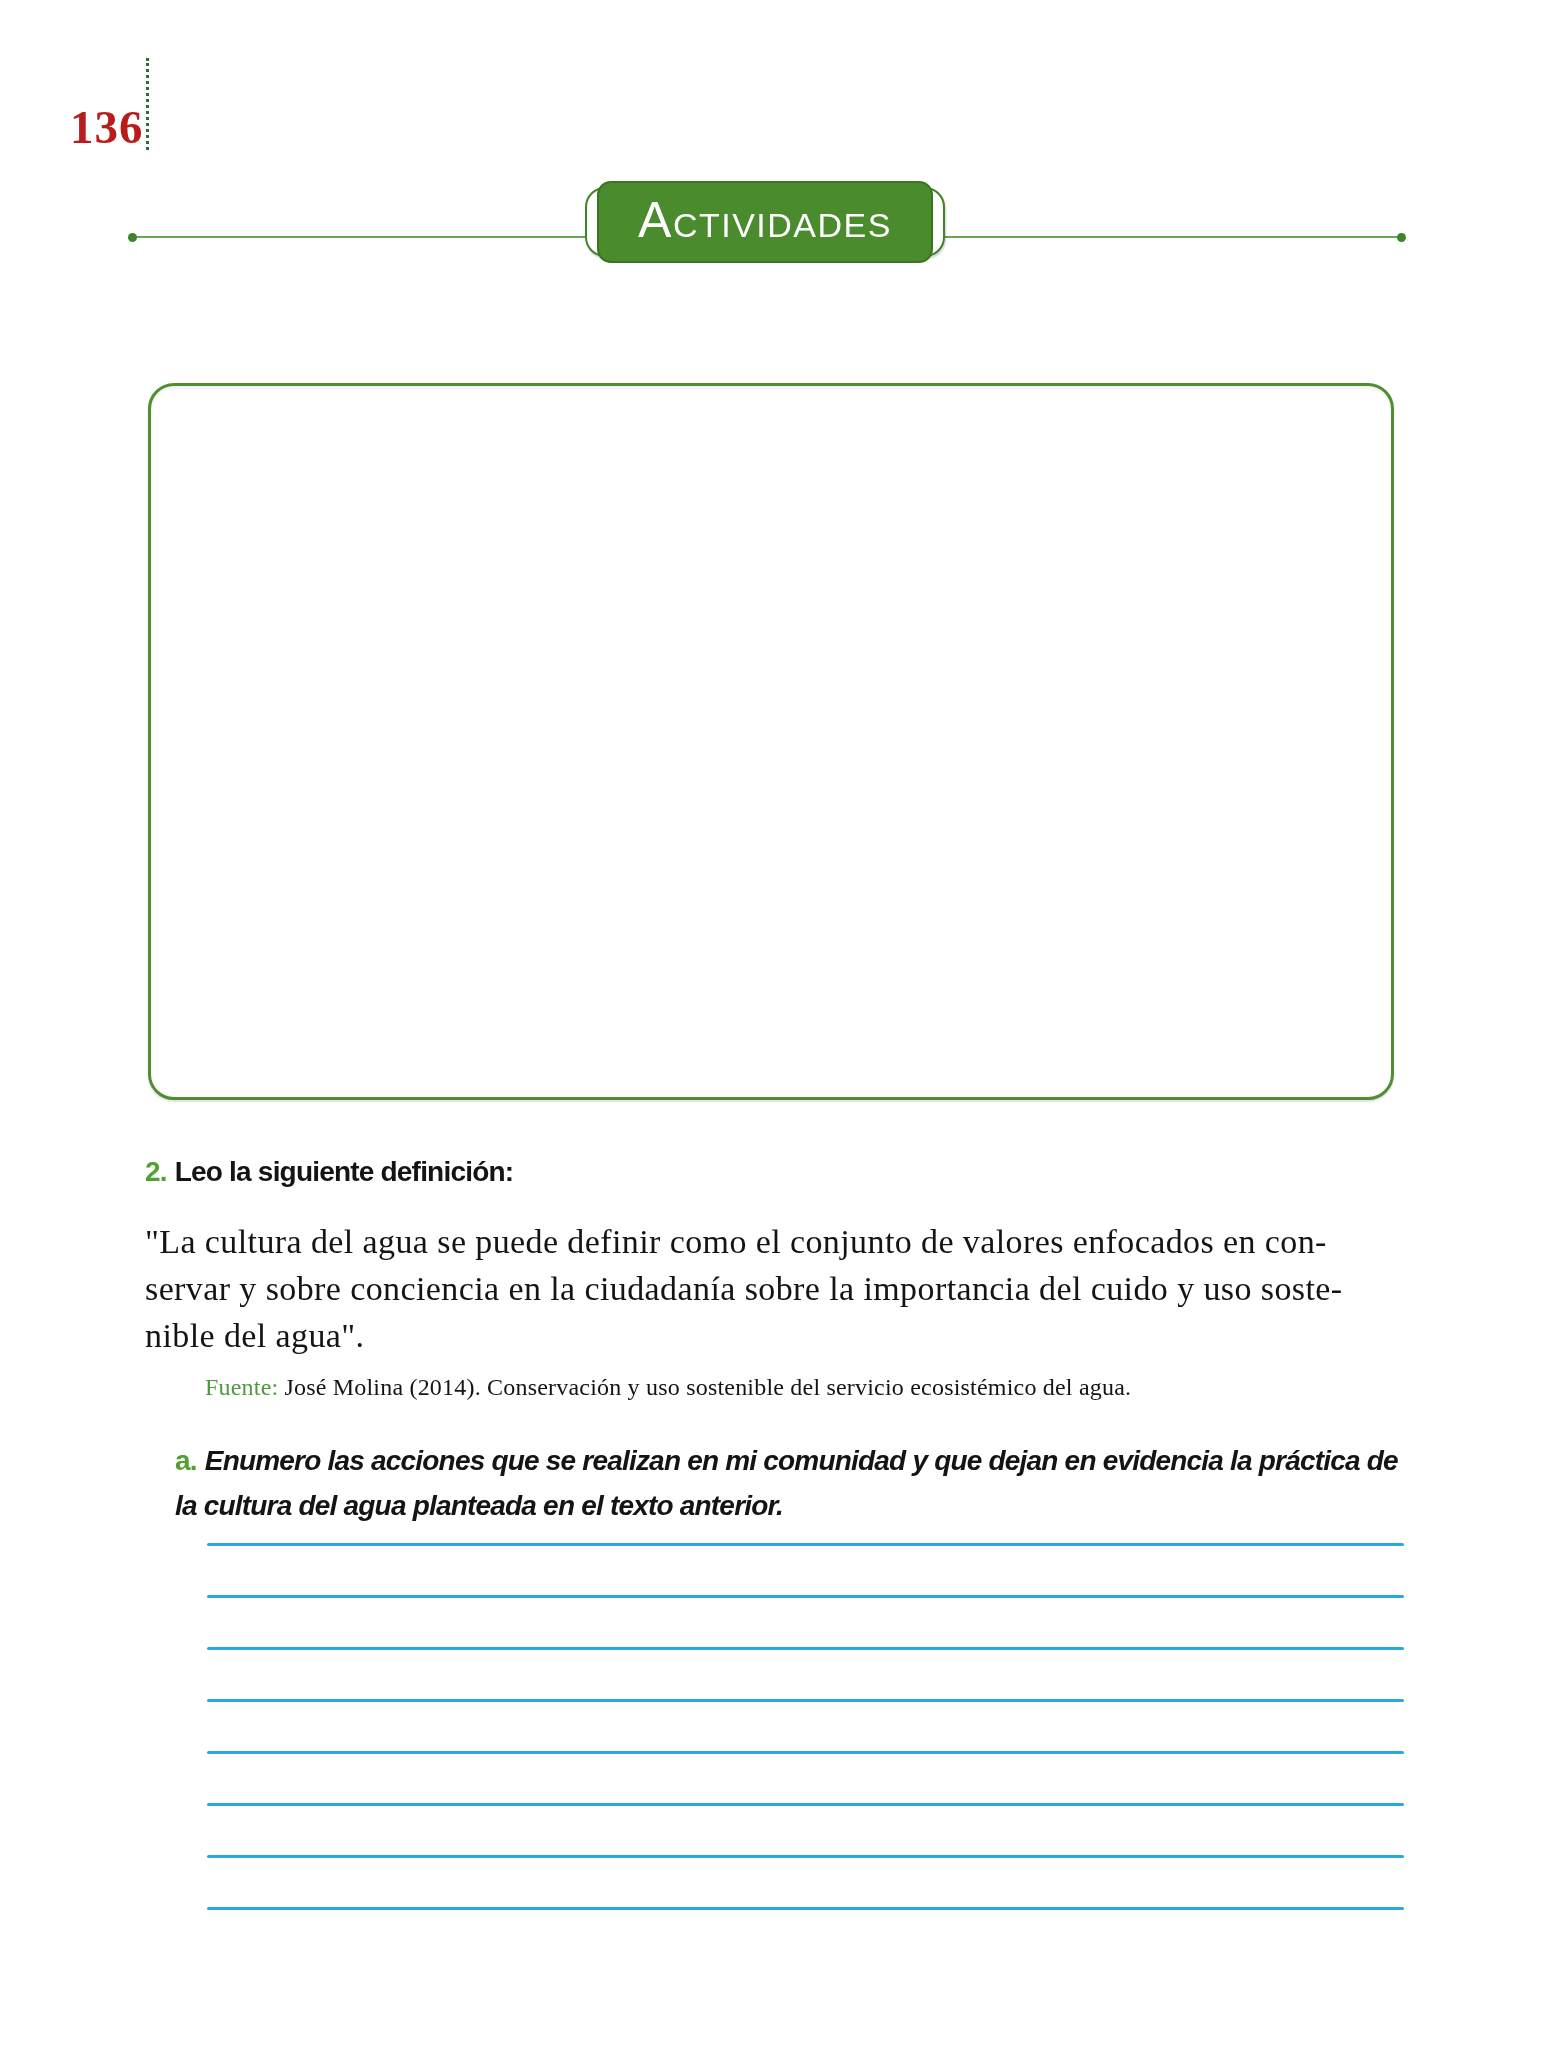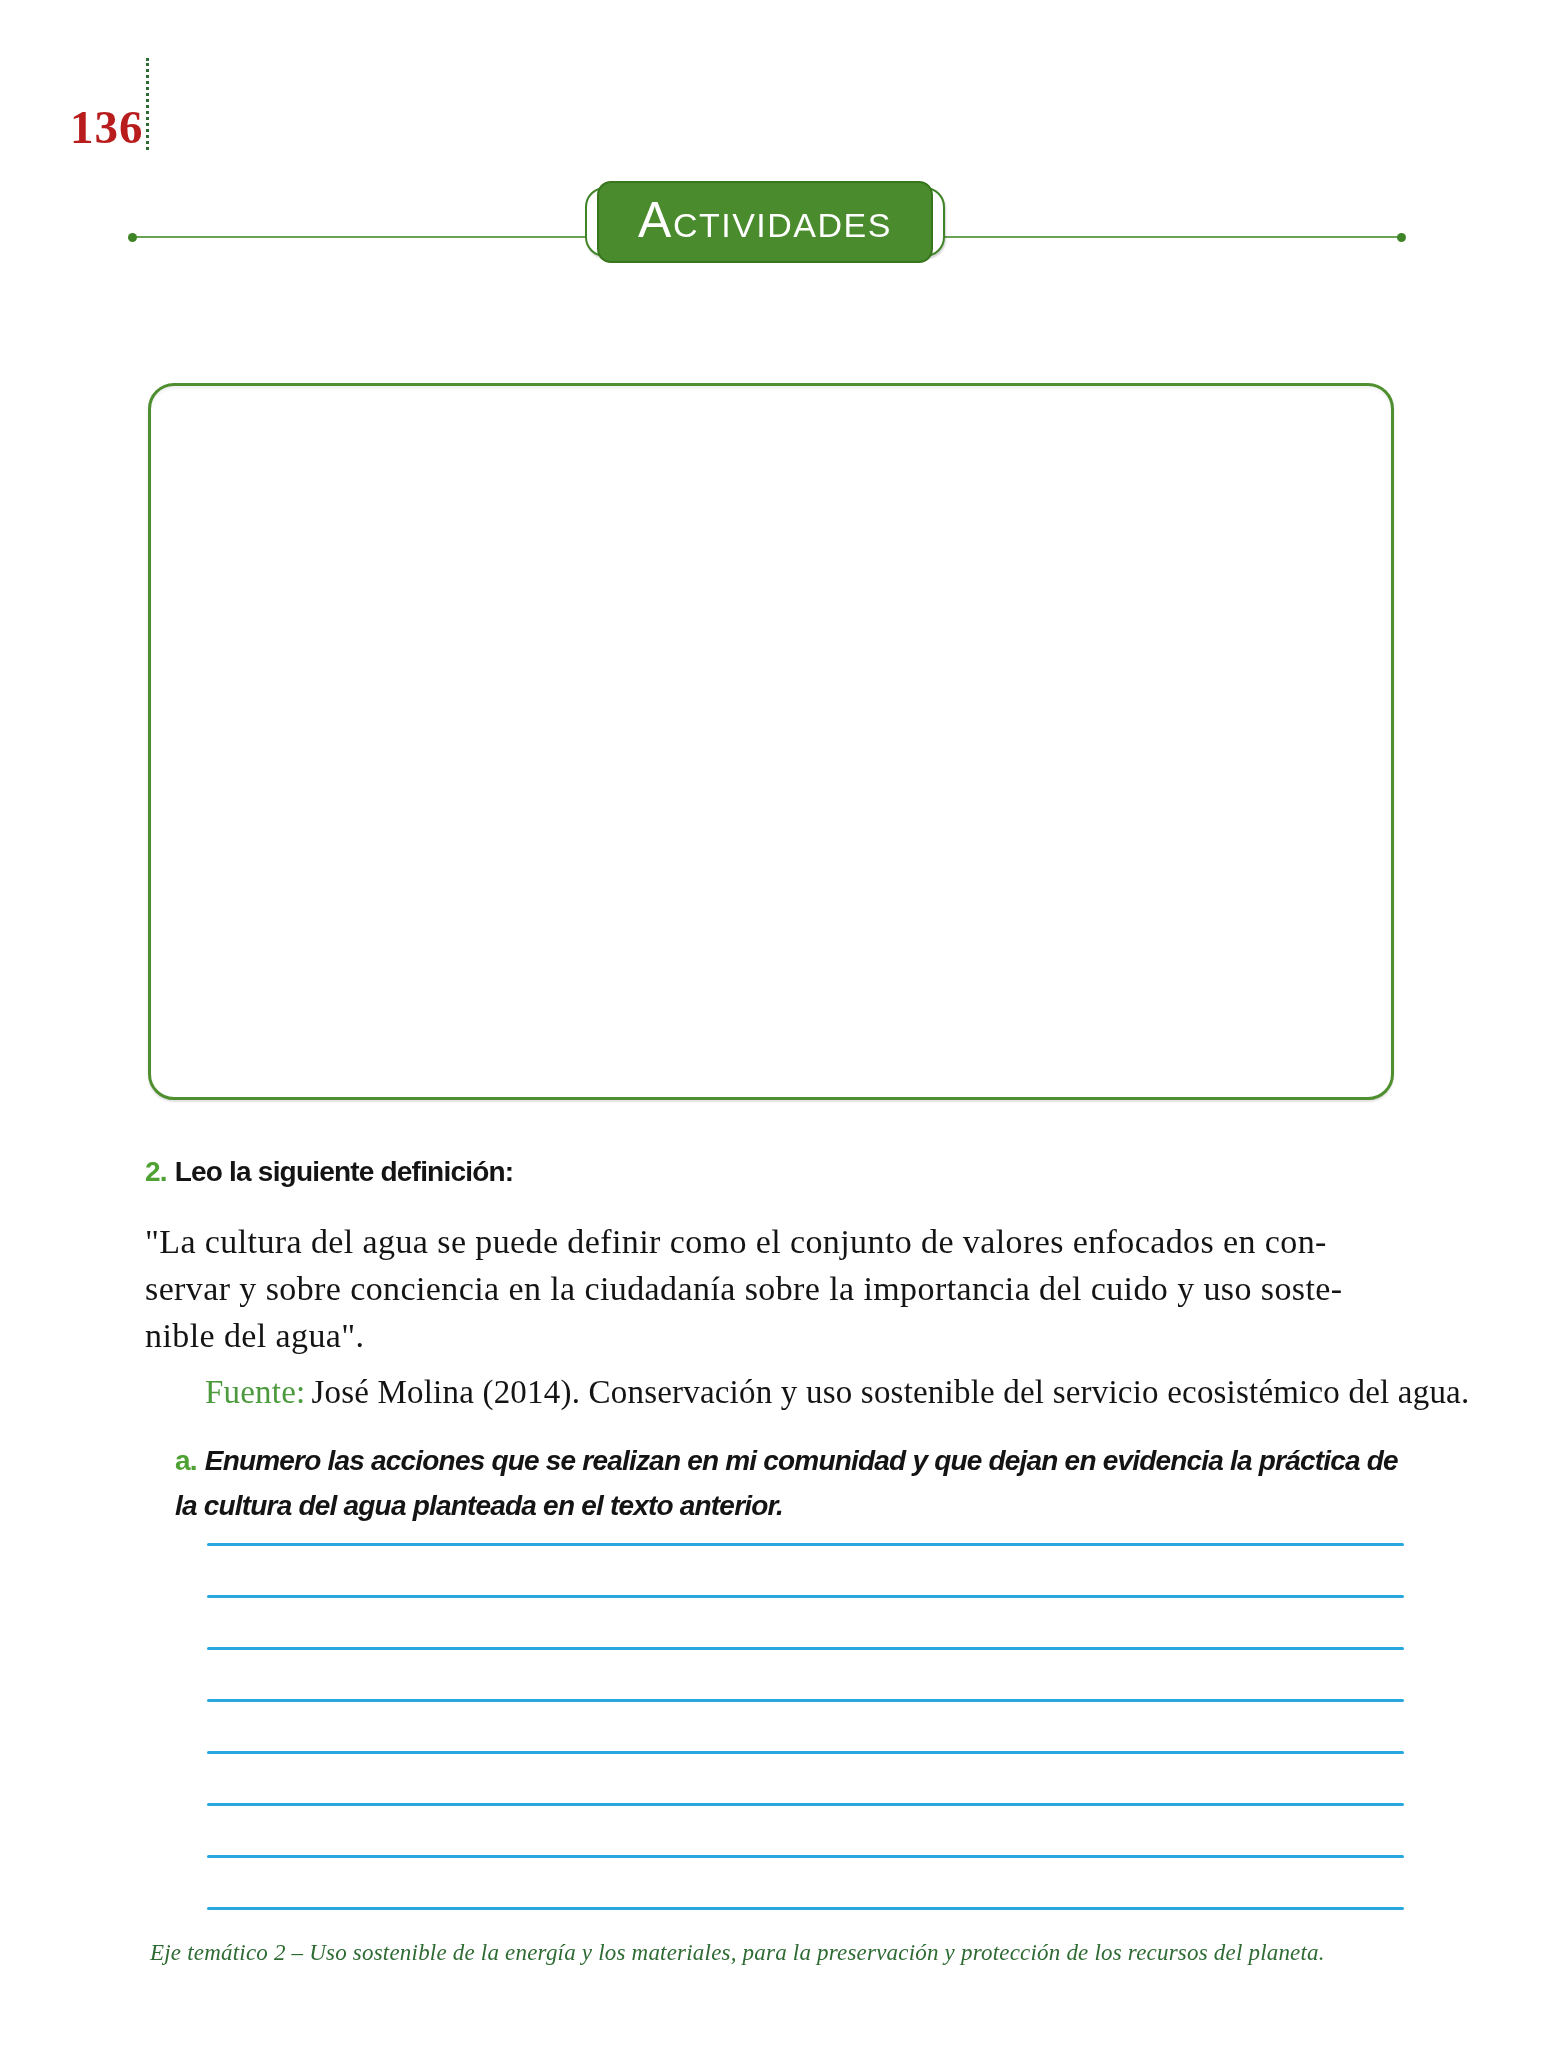--- a/index.html
+++ b/index.html
@@ -63,21 +63,21 @@
     box-shadow:0 2px 2px rgba(0,0,0,0.12), inset 0 3px 3px rgba(0,0,0,0.05);
   }
   
   .quote{
     position:absolute;left:145px;top:1218px;width:1270px;
     font-family:"Liberation Serif",serif;font-size:34px;letter-spacing:0.4px;
     line-height:47px;color:#141414;
   }
   .source-row{
     position:absolute;left:205px;top:1374px;
-    font-family:"Liberation Serif",serif;font-size:33px;color:#141414;
+    font-family:"Liberation Serif",serif;font-size:24px;color:#141414;
     letter-spacing:0.2px;
   }
   .source-label{color:#4c9a3d;margin-right:6px;}
   
   .sub-item{
     position:absolute;left:175px;top:1438px;width:1240px;
     font-size:28px;font-weight:700;letter-spacing:-0.8px;line-height:45px;
     color:#141414;
   }
   .sub-item .body{display:inline;font-style:italic;}
@@ -139,15 +139,14 @@
       <div class="rule"></div>
       <div class="rule"></div>
       <div class="rule"></div>
       <div class="rule"></div>
       <div class="rule"></div>
       <div class="rule"></div>
       <div class="rule"></div>
       <div class="rule"></div>
     </div>
 
-  <div class="footer-note">Eje temático 2 – Uso sostenible de la energía y los materiales, para la preservación y  protección de los recursos del planeta.</div>
 
 </div>
 
 </body></html>

